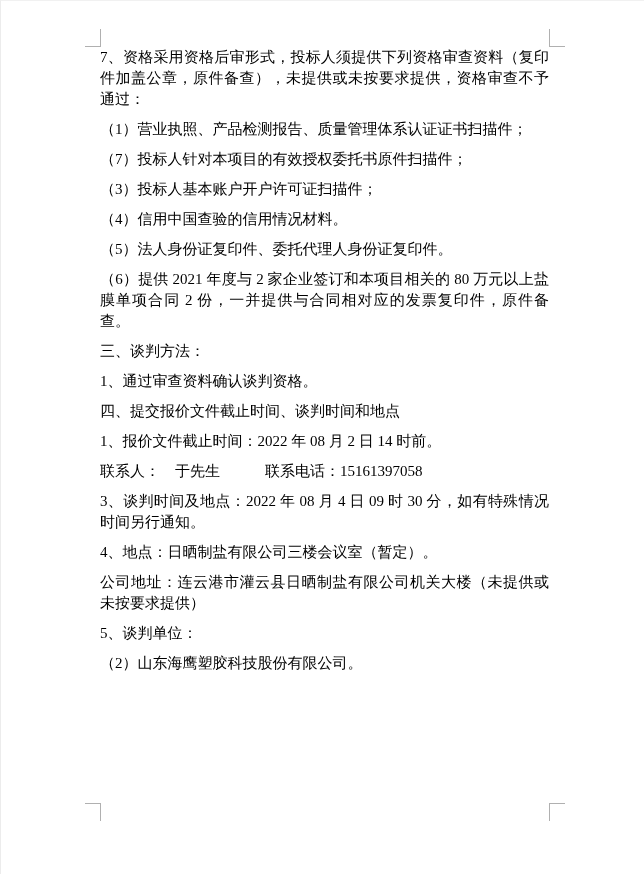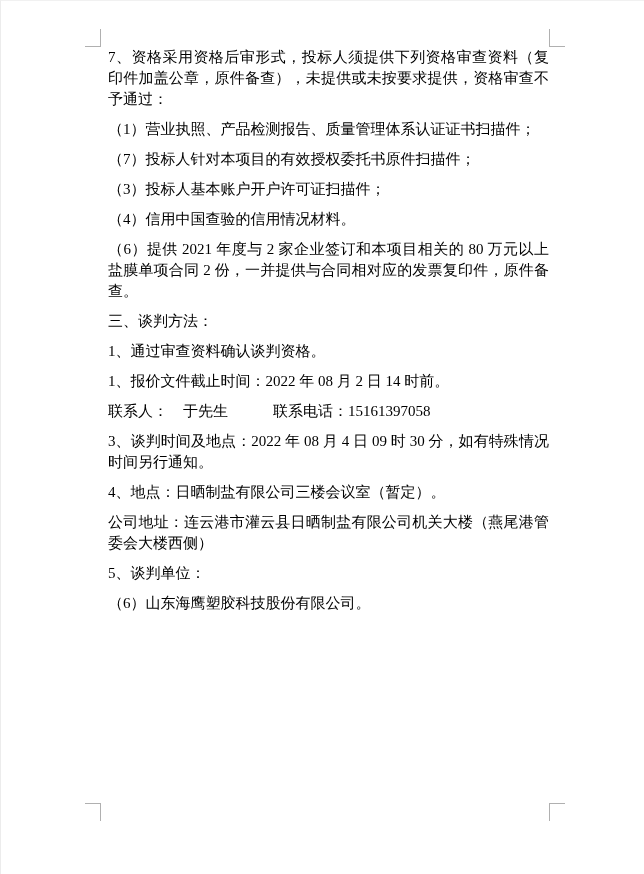--- a/index.html
+++ b/index.html
@@ -22,21 +22,21 @@
   .text-area {
     position: absolute;
     left: 99px;
     top: 46px;
     width: 449px;
     font-size: 15px;
     line-height: 21px;
     text-align: justify;
   }
   .para {
-    margin: 0 0 9px 8px;
+    margin: 0 0 9px 0;
     word-break: break-all;
   }
   .crop-mark {
     position: absolute;
     width: 15px;
     height: 17px;
     border: 0 solid #b0b0b0;
     box-sizing: content-box;
   }
   .crop-mark.tl { left: 84px;  top: 28px;  border-right-width: 1px;  border-bottom-width: 1px; }
@@ -53,25 +53,27 @@
   <div class="crop-mark tr"></div>
   <div class="crop-mark bl"></div>
   <div class="crop-mark br"></div>
 
   <div class="text-area">
     <p class="para">7、资格采用资格后审形式，投标人须提供下列资格审查资料（复印件加盖公章，原件备查），未提供或未按要求提供，资格审查不予通过：</p>
     <p class="para">（1）营业执照、产品检测报告、质量管理体系认证证书扫描件；</p>
     <p class="para">（7）投标人针对本项目的有效授权委托书原件扫描件；</p>
     <p class="para">（3）投标人基本账户开户许可证扫描件；</p>
     <p class="para">（4）信用中国查验的信用情况材料。</p>
+    <p class="para">（5）法人身份证复印件、委托代理人身份证复印件。</p>
     <p class="para">（6）提供 2021 年度与 2 家企业签订和本项目相关的 80 万元以上盐膜单项合同 2 份，一并提供与合同相对应的发票复印件，原件备查。</p>
     <p class="para">三、谈判方法：</p>
     <p class="para">1、通过审查资料确认谈判资格。</p>
+    <p class="para">四、提交报价文件截止时间、谈判时间和地点</p>
     <p class="para">1、报价文件截止时间：2022 年 08 月 2 日 14 时前。</p>
     <p class="para">联系人：　于先生　　　联系电话：15161397058</p>
     <p class="para">3、谈判时间及地点：2022 年 08 月 4 日 09 时 30 分，如有特殊情况时间另行通知。</p>
     <p class="para">4、地点：日晒制盐有限公司三楼会议室（暂定）。</p>
-    <p class="para">公司地址：连云港市灌云县日晒制盐有限公司机关大楼（燕尾港管委会大楼西侧）</p>
+    <p class="para">公司地址：连云港市灌云县日晒制盐有限公司机关大楼（未提供或未按要求提供）</p>
     <p class="para">5、谈判单位：</p>
-    <p class="para">（6）山东海鹰塑胶科技股份有限公司。</p>
+    <p class="para">（2）山东海鹰塑胶科技股份有限公司。</p>
   </div>
 
 </div>
 
 </body></html>

